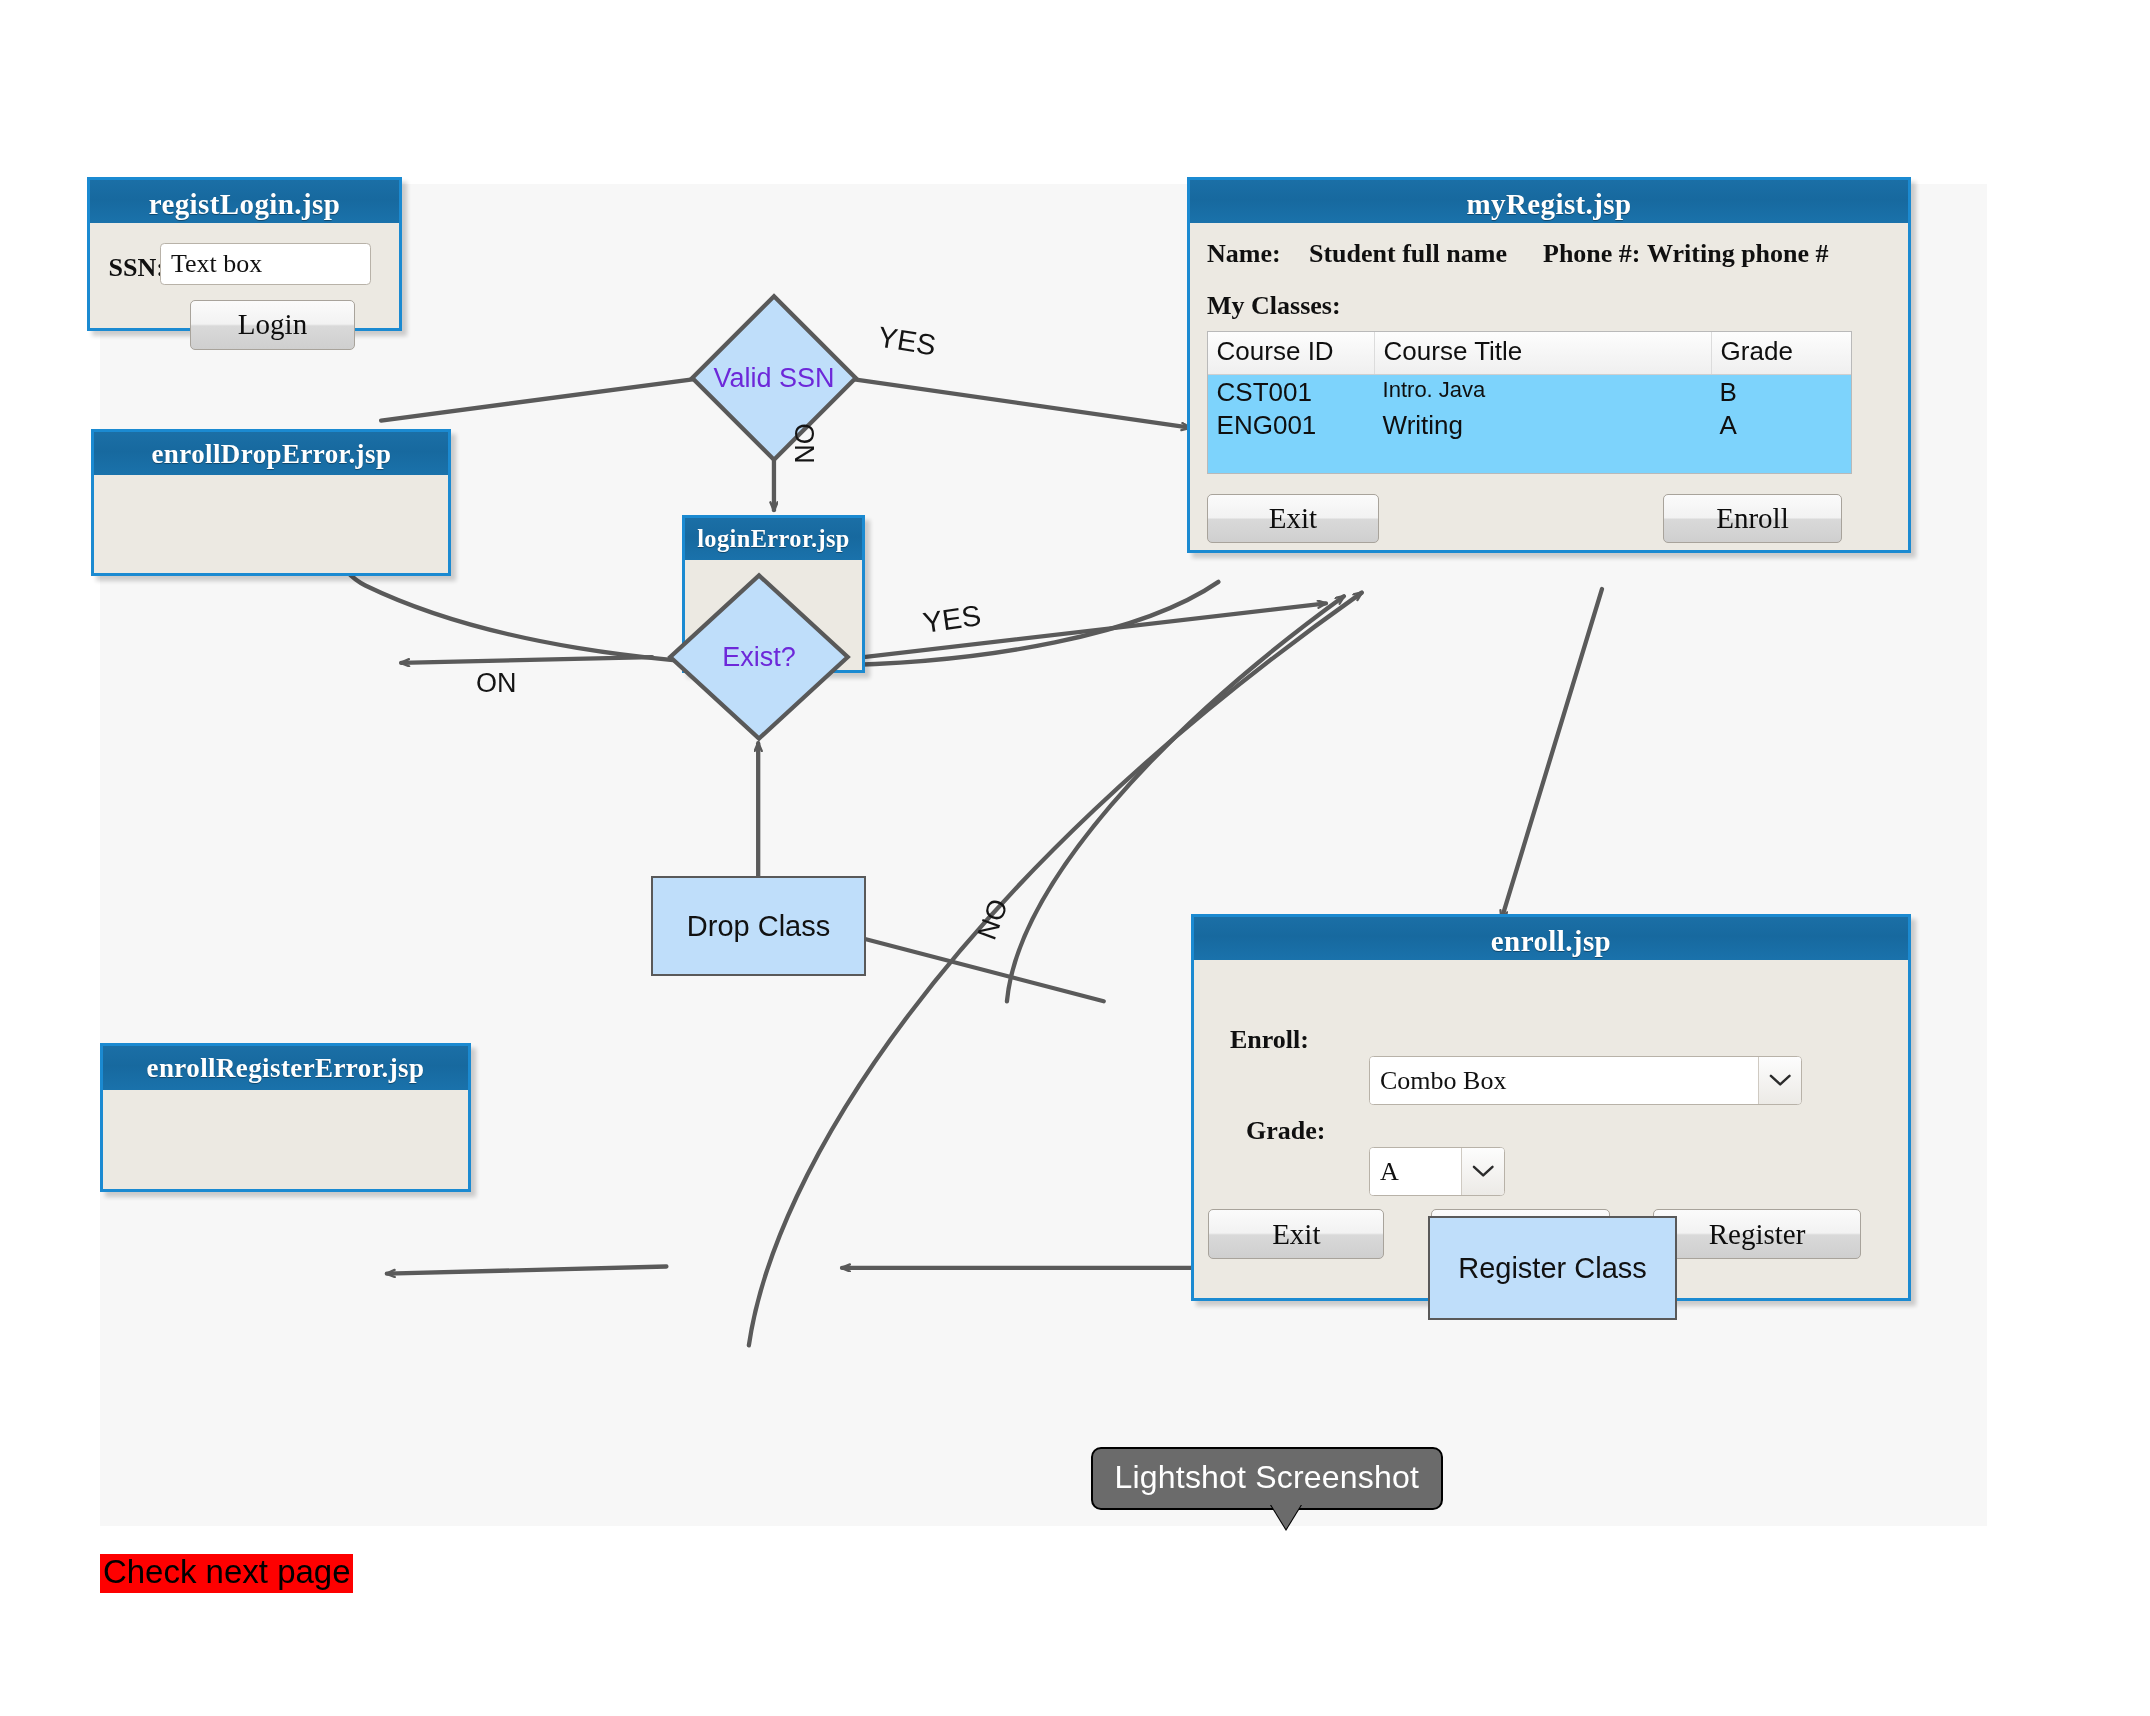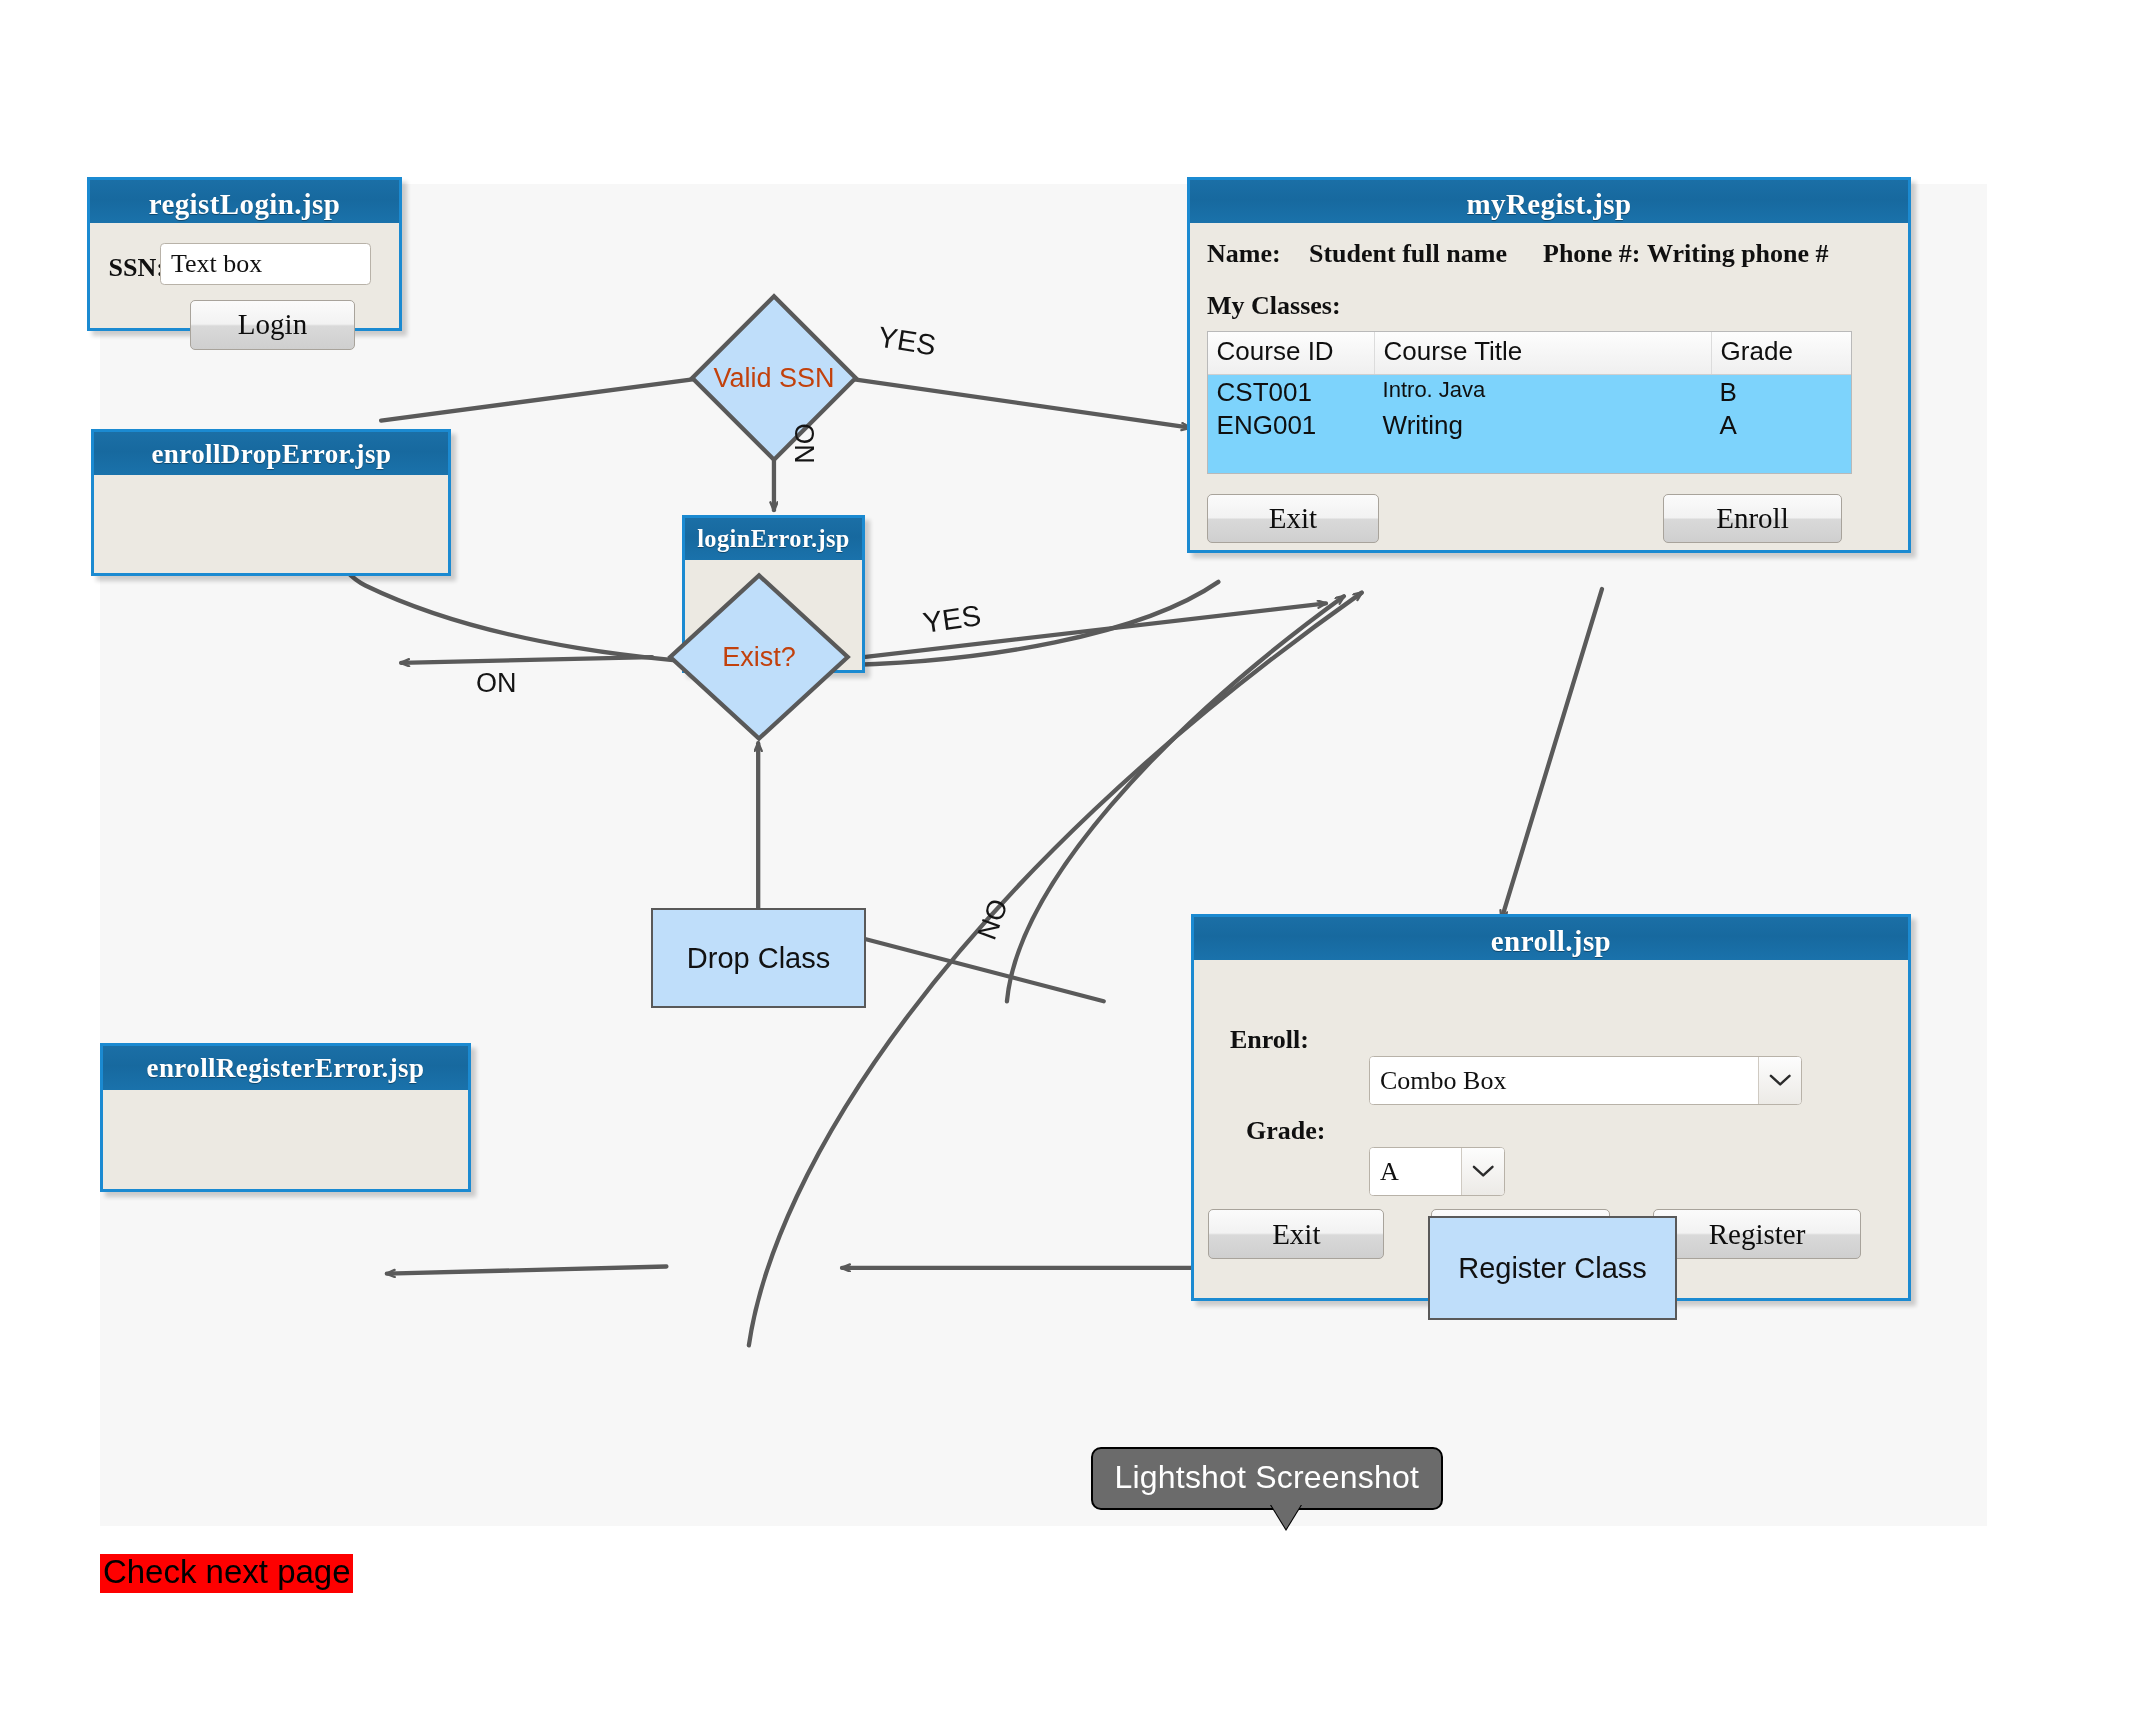--- a/index.html
+++ b/index.html
@@ -160,21 +160,21 @@
   .decision {
     position: absolute;
     display: flex;
     align-items: center;
     justify-content: center;
   }
   .decision svg { position: absolute; left: 0; top: 0; }
   .decision span {
     position: relative;
     font-family: "Liberation Sans", sans-serif;
-    color: #c2410c;
+    color: #6d28d9;
     z-index: 2;
     white-space: nowrap;
   }
   
   .edge-label {
     position: absolute;
     font-family: "Liberation Sans", sans-serif;
     color: #151515;
     white-space: nowrap;
     z-index: 5;
@@ -367,21 +367,21 @@
     </div>
 
     <div class="decision" style="left:566px; top:387px; width:186px; height:172px;">
       <svg width="186" height="172" viewBox="0 0 260 240">
         <polygon points="130,6 254,120 130,234 6,120" fill="#bfdefa" stroke="#595959" stroke-width="6"></polygon>
       </svg>
       <span style="font-size:27px;">Exist?</span>
     </div>
 
 
-    <div class="process" style="left:551px; top:724px; width:215px; height:100px; font-size:29px;">
+    <div class="process" style="left:551px; top:692px; width:215px; height:100px; font-size:29px;">
       <span>Drop Class</span>
     </div>
 
     <div class="process" style="left:1328px; top:1032px; width:249px; height:104px; font-size:29px;">
       <span>Register Class</span>
     </div>
 
   </div>
 
   <div id="watermark">

